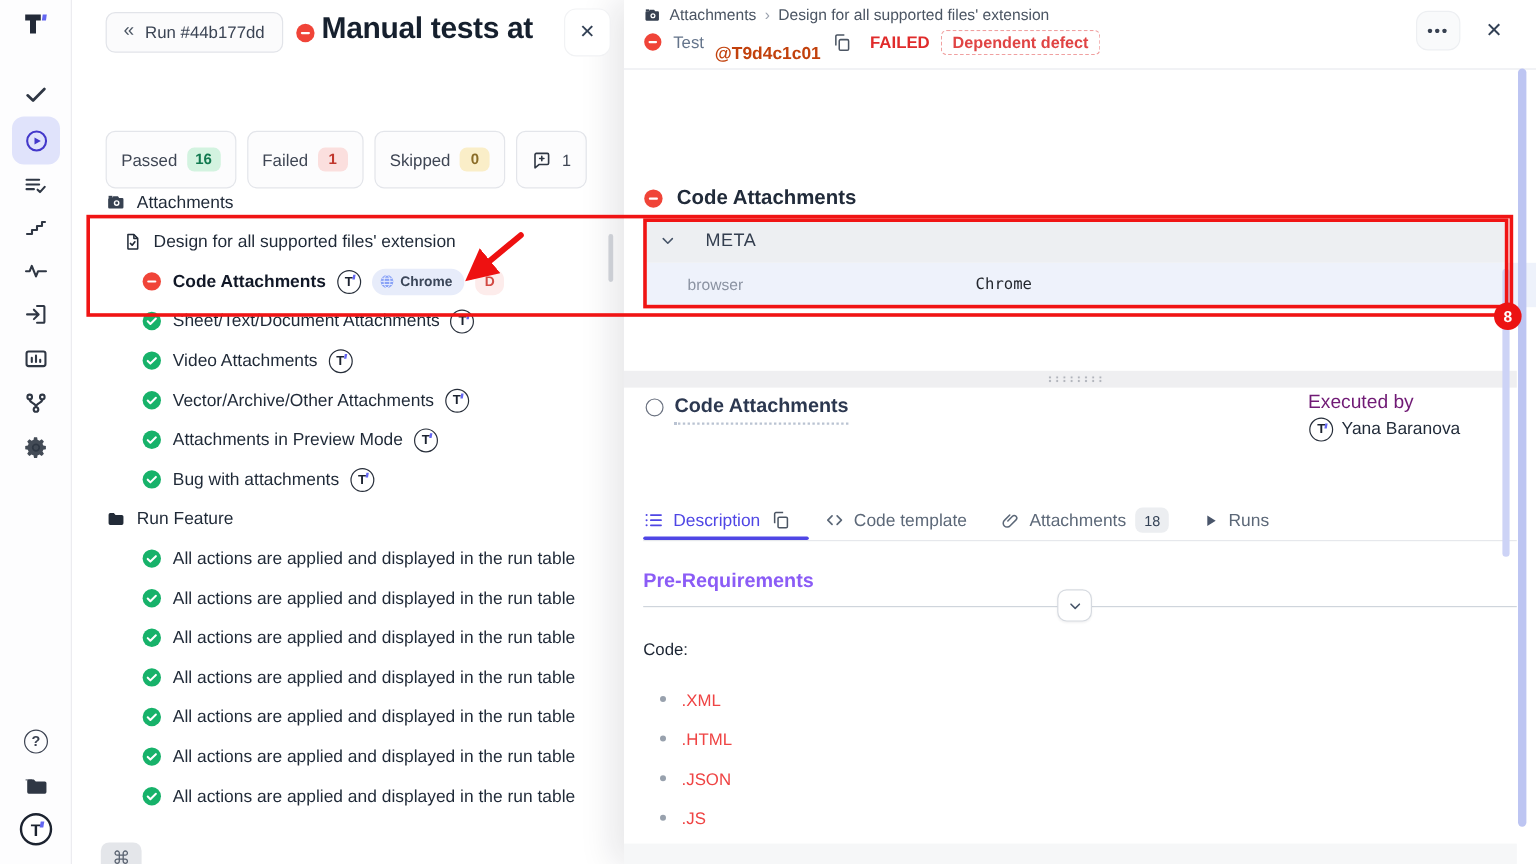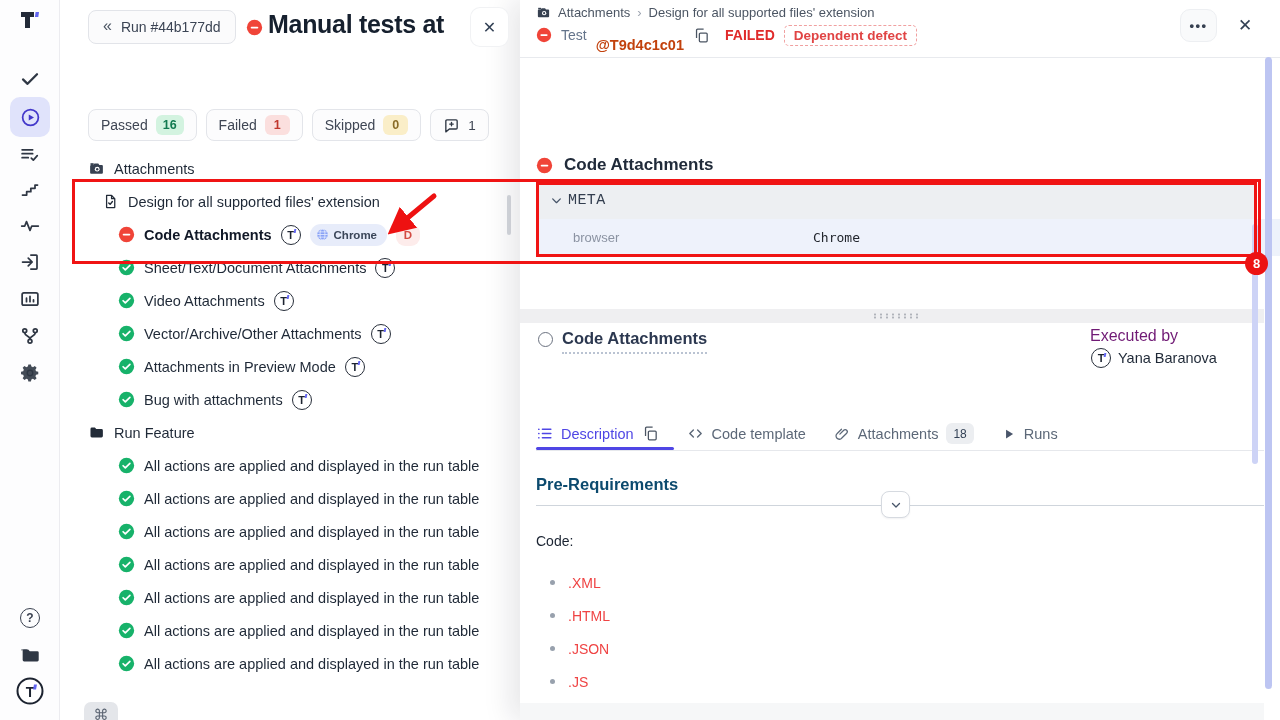--- a/index.html
+++ b/index.html
@@ -17,21 +17,21 @@
 
   
   .left-panel { position:absolute; left:60px; top:0; width:460px; height:720px; background:#fff; }
   .run-btn { position:absolute; left:28px; top:10px; height:34px; padding:0 14px; border:1px solid #e2e4e9; background:#fbfbfc; border-radius:8px; display:flex; align-items:center; gap:9px; font-size:14px; color:#3b4454; cursor:pointer; }
   .run-btn .chev { font-size:16px; color:#4b5563; margin-top:-2px; }
   .panel-status-ic { position:absolute; left:186px; top:19px; }
   .panel-title { position:absolute; left:208px; top:10px; width:210px; font-size:25px; font-weight:700; color:#16202e; white-space:nowrap; overflow:hidden; letter-spacing:-.3px; }
   .panel-close { position:absolute; left:411px; top:8px; width:37px; height:38px; background:#fff; border-radius:9px; box-shadow:0 0 0 1px #f1f2f4; display:flex; align-items:center; justify-content:center; font-size:16px; color:#334155; cursor:pointer; z-index:5; }
 
   .chips { position:absolute; left:28px; top:109px; display:flex; gap:9px; }
-  .chip { height:32px; border:1px solid #e3e5ea; border-radius:8px; background:#fcfcfd; display:flex; align-items:center; gap:8px; padding:0 12px; font-size:14px; color:#3f4654; cursor:pointer; }
+  .chip { height:48px; border:1px solid #e3e5ea; border-radius:8px; background:#fcfcfd; display:flex; align-items:center; gap:8px; padding:0 12px; font-size:14px; color:#3f4654; cursor:pointer; }
   .cbadge { min-width:25px; height:20px; border-radius:6px; display:flex; align-items:center; justify-content:center; font-size:12.5px; font-weight:700; padding:0 7px; }
   .cbadge.green { background:#d3f3e0; color:#127a50; }
   .cbadge.red { background:#fbdfde; color:#c0362c; }
   .cbadge.yellow { background:#faeec8; color:#8a6c27; }
   .chip .ccount { font-size:13.5px; color:#3f4654; }
 
   .tree { position:absolute; left:0; top:152px; width:452px; }
   .trow { height:33px; display:flex; align-items:center; gap:9px; font-size:14.5px; color:#1f2937; cursor:pointer; white-space:nowrap; }
   .trow.lvl0 { padding-left:28px; }
   .trow.lvl1 { padding-left:42px; }
@@ -56,21 +56,21 @@
   .defect-pill { border:1px dashed #f0a0a0; border-radius:5px; color:#e04444; font-size:13.5px; font-weight:700; padding:2px 9px; cursor:pointer; }
   .more-btn { position:absolute; left:660px; top:9px; width:37px; height:33px; background:#f9fafb; border:1px solid #edeff2; border-radius:10px; display:flex; align-items:center; justify-content:center; font-size:13px; letter-spacing:1.5px; font-weight:700; color:#374151; cursor:pointer; }
   .drawer-close { position:absolute; left:714px; top:14px; width:22px; height:22px; display:flex; align-items:center; justify-content:center; font-size:17px; color:#334155; cursor:pointer; }
   .drawer-hdr-line { position:absolute; left:0; top:57px; width:760px; height:1px; background:#e8eaee; }
 
   .banner { position:absolute; left:16px; top:66px; width:728px; height:72px; background:#fcf8e8; border:1px solid #ece0b0; border-radius:8px; }
   .banner-text { position:absolute; left:30px; top:11px; width:545px; font-size:14px; line-height:23px; color:#5d5345; }
   .banner-link { position:absolute; right:36px; top:13px; font-size:14px; color:#5a67f0; border-bottom:1px dashed #9aa4f3; cursor:pointer; }
 
   .sec1-head { position:absolute; left:16px; top:155px; display:flex; align-items:center; gap:11px; font-size:17px; font-weight:700; color:#212b3a; }
-  .meta-hdr { position:absolute; left:16px; top:182px; width:720px; height:37px; background:#edeff2; display:flex; align-items:center; gap:5px; padding-left:14px; font-size:15px; color:#333e4f; letter-spacing:.4px; cursor:pointer;font-family:Liberation Mono, monospace; }
+  .meta-hdr { position:absolute; left:16px; top:182px; width:720px; height:37px; background:#edeff2; display:flex; align-items:center; gap:25px; padding-left:14px; font-size:15px; color:#333e4f; letter-spacing:.4px; cursor:pointer; }
   .meta-row { position:absolute; left:16px; top:219px; width:764px; height:37px; background:#eef2fb; display:flex; align-items:center; }
   .meta-key { margin-left:37px; font-size:13px; color:#8b93a2; }
   .meta-val { position:absolute; left:277px; font-family:"DejaVu Sans Mono", monospace; font-size:13px; color:#23272e; }
 
   .split-bar { position:absolute; left:0; top:309px; width:744px; height:14px; background:#efeff1; cursor:row-resize; }
   .grip { position:absolute; left:352px; top:4px; width:48px; height:6px;
           background-image:radial-gradient(circle, #b0b3ba 1px, transparent 1.2px);
           background-size:6px 3px; }
 
   .sec2-circ { position:absolute; left:18px; top:332px; width:15px; height:15px; border:1.7px solid #6b7280; border-radius:50%; }
@@ -78,21 +78,21 @@
   .exec-label { position:absolute; left:570px; top:327px; font-size:16px; color:#701a75; }
   .exec-row { position:absolute; left:571px; top:348px; display:flex; align-items:center; gap:7px; font-size:14.5px; color:#1f2937; }
 
   .tabs { position:absolute; left:16px; top:423px; display:flex; align-items:center; gap:28px; }
   .tab { display:flex; align-items:center; gap:8px; font-size:14.5px; color:#5c6878; cursor:pointer; }
   .tab.active { color:#4f46e5; }
   .tab-badge { height:21px; min-width:26px; background:#eceef1; border-radius:6px; display:flex; align-items:center; justify-content:center; font-size:12px; color:#334155; padding:0 7px; }
   .tab-underline { position:absolute; left:16px; top:447px; width:138px; height:3px; background:#4f46e5; border-radius:2px; }
   .tabs-line { position:absolute; left:16px; top:450px; width:728px; height:1px; background:#e6e8ec; }
 
-  .prereq { position:absolute; left:16px; top:475px; font-size:16.5px; font-weight:700; color:#0c4a6e; }
+  .prereq { position:absolute; left:16px; top:475px; font-size:16.5px; font-weight:700; color:#8b5cf6; }
   .prereq-line { position:absolute; left:16px; top:505px; width:728px; height:1px; background:#cfd5dc; }
   .collapse-btn { position:absolute; left:361px; top:491px; width:29px; height:27px; background:#fff; border:1px solid #d6dae0; border-radius:8px; box-shadow:0 1px 2px rgba(16,24,40,.06); display:flex; align-items:center; justify-content:center; cursor:pointer; z-index:2; }
   .code-label { position:absolute; left:16px; top:533px; font-size:14px; color:#1b2432; }
   .bullets { position:absolute; left:16px; top:566px; }
   .bullet-row { height:33px; display:flex; align-items:center; }
   .bullet-dot { width:5px; height:5px; border-radius:50%; background:#98a1ad; margin-left:14px; }
   .bullet-text { margin-left:13px; font-size:14px; color:#ef4444; }
   .drawer-bottom { position:absolute; left:0; top:703px; width:744px; height:17px; background:#f6f7f8; }
   .inner-scroll { position:absolute; left:732px; top:224px; width:6px; height:240px; background:#cdd3f6; border-radius:3px; cursor:pointer; }
 

